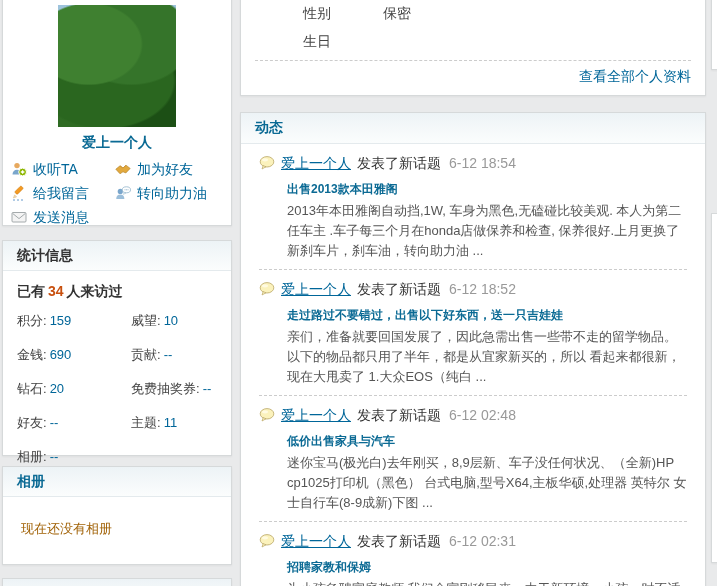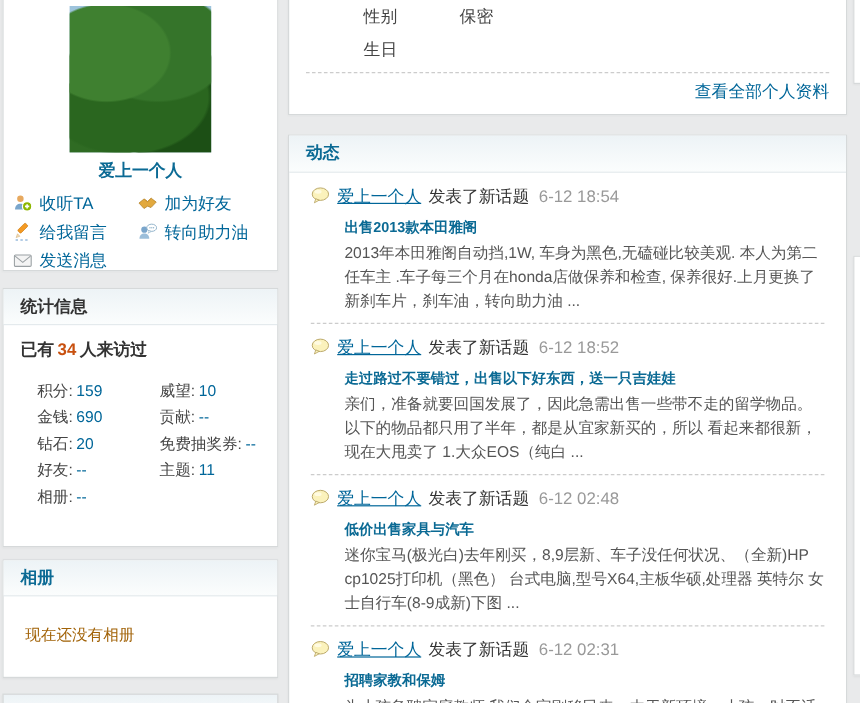--- a/index.html
+++ b/index.html
@@ -43,22 +43,22 @@
     display:grid;grid-template-columns:104px 1fr;
     margin:9px 0 0 8px;row-gap:8px;
   }
   .action{display:flex;align-items:center;gap:6px;font-size:14px;line-height:16px;}
   .action .ic{width:16px;height:16px;flex:0 0 16px;display:inline-block;}
   .stats-card{left:2px;top:240px;width:230px;height:216px;}
   .stats-body{padding:10px 14px 0;}
   .visitors{font-size:14px;font-weight:bold;color:#333;margin:2px 0 9px;}
   .visitors .num{color:#c8500f;padding:0 3px;}
   .stat-grid{
-    list-style:none;margin:14px;padding:0;
-    display:grid;grid-template-columns:102px 1fr;
+    list-style:none;margin:0;padding:0;
+    display:grid;grid-template-columns:102px 1fr;gap:12px;
   }
   .stat-grid li{line-height:22px;font-size:13px;color:#444;white-space:nowrap;}
   .stat-grid li a{margin-left:3px;}
   .album-card{left:2px;top:466px;width:230px;height:99px;}
   .album-empty{padding:23px 0 0 18px;color:#a16207;font-size:13px;}
   .bottom-cut{left:2px;top:578px;width:230px;height:20px;
     background:linear-gradient(180deg,#edf3f6 0%,#f8fbfc 100%);}
   
   .info-card{left:240px;top:-12px;width:466px;height:108px;}
   .info-rows{padding:10px 14px 0;}

